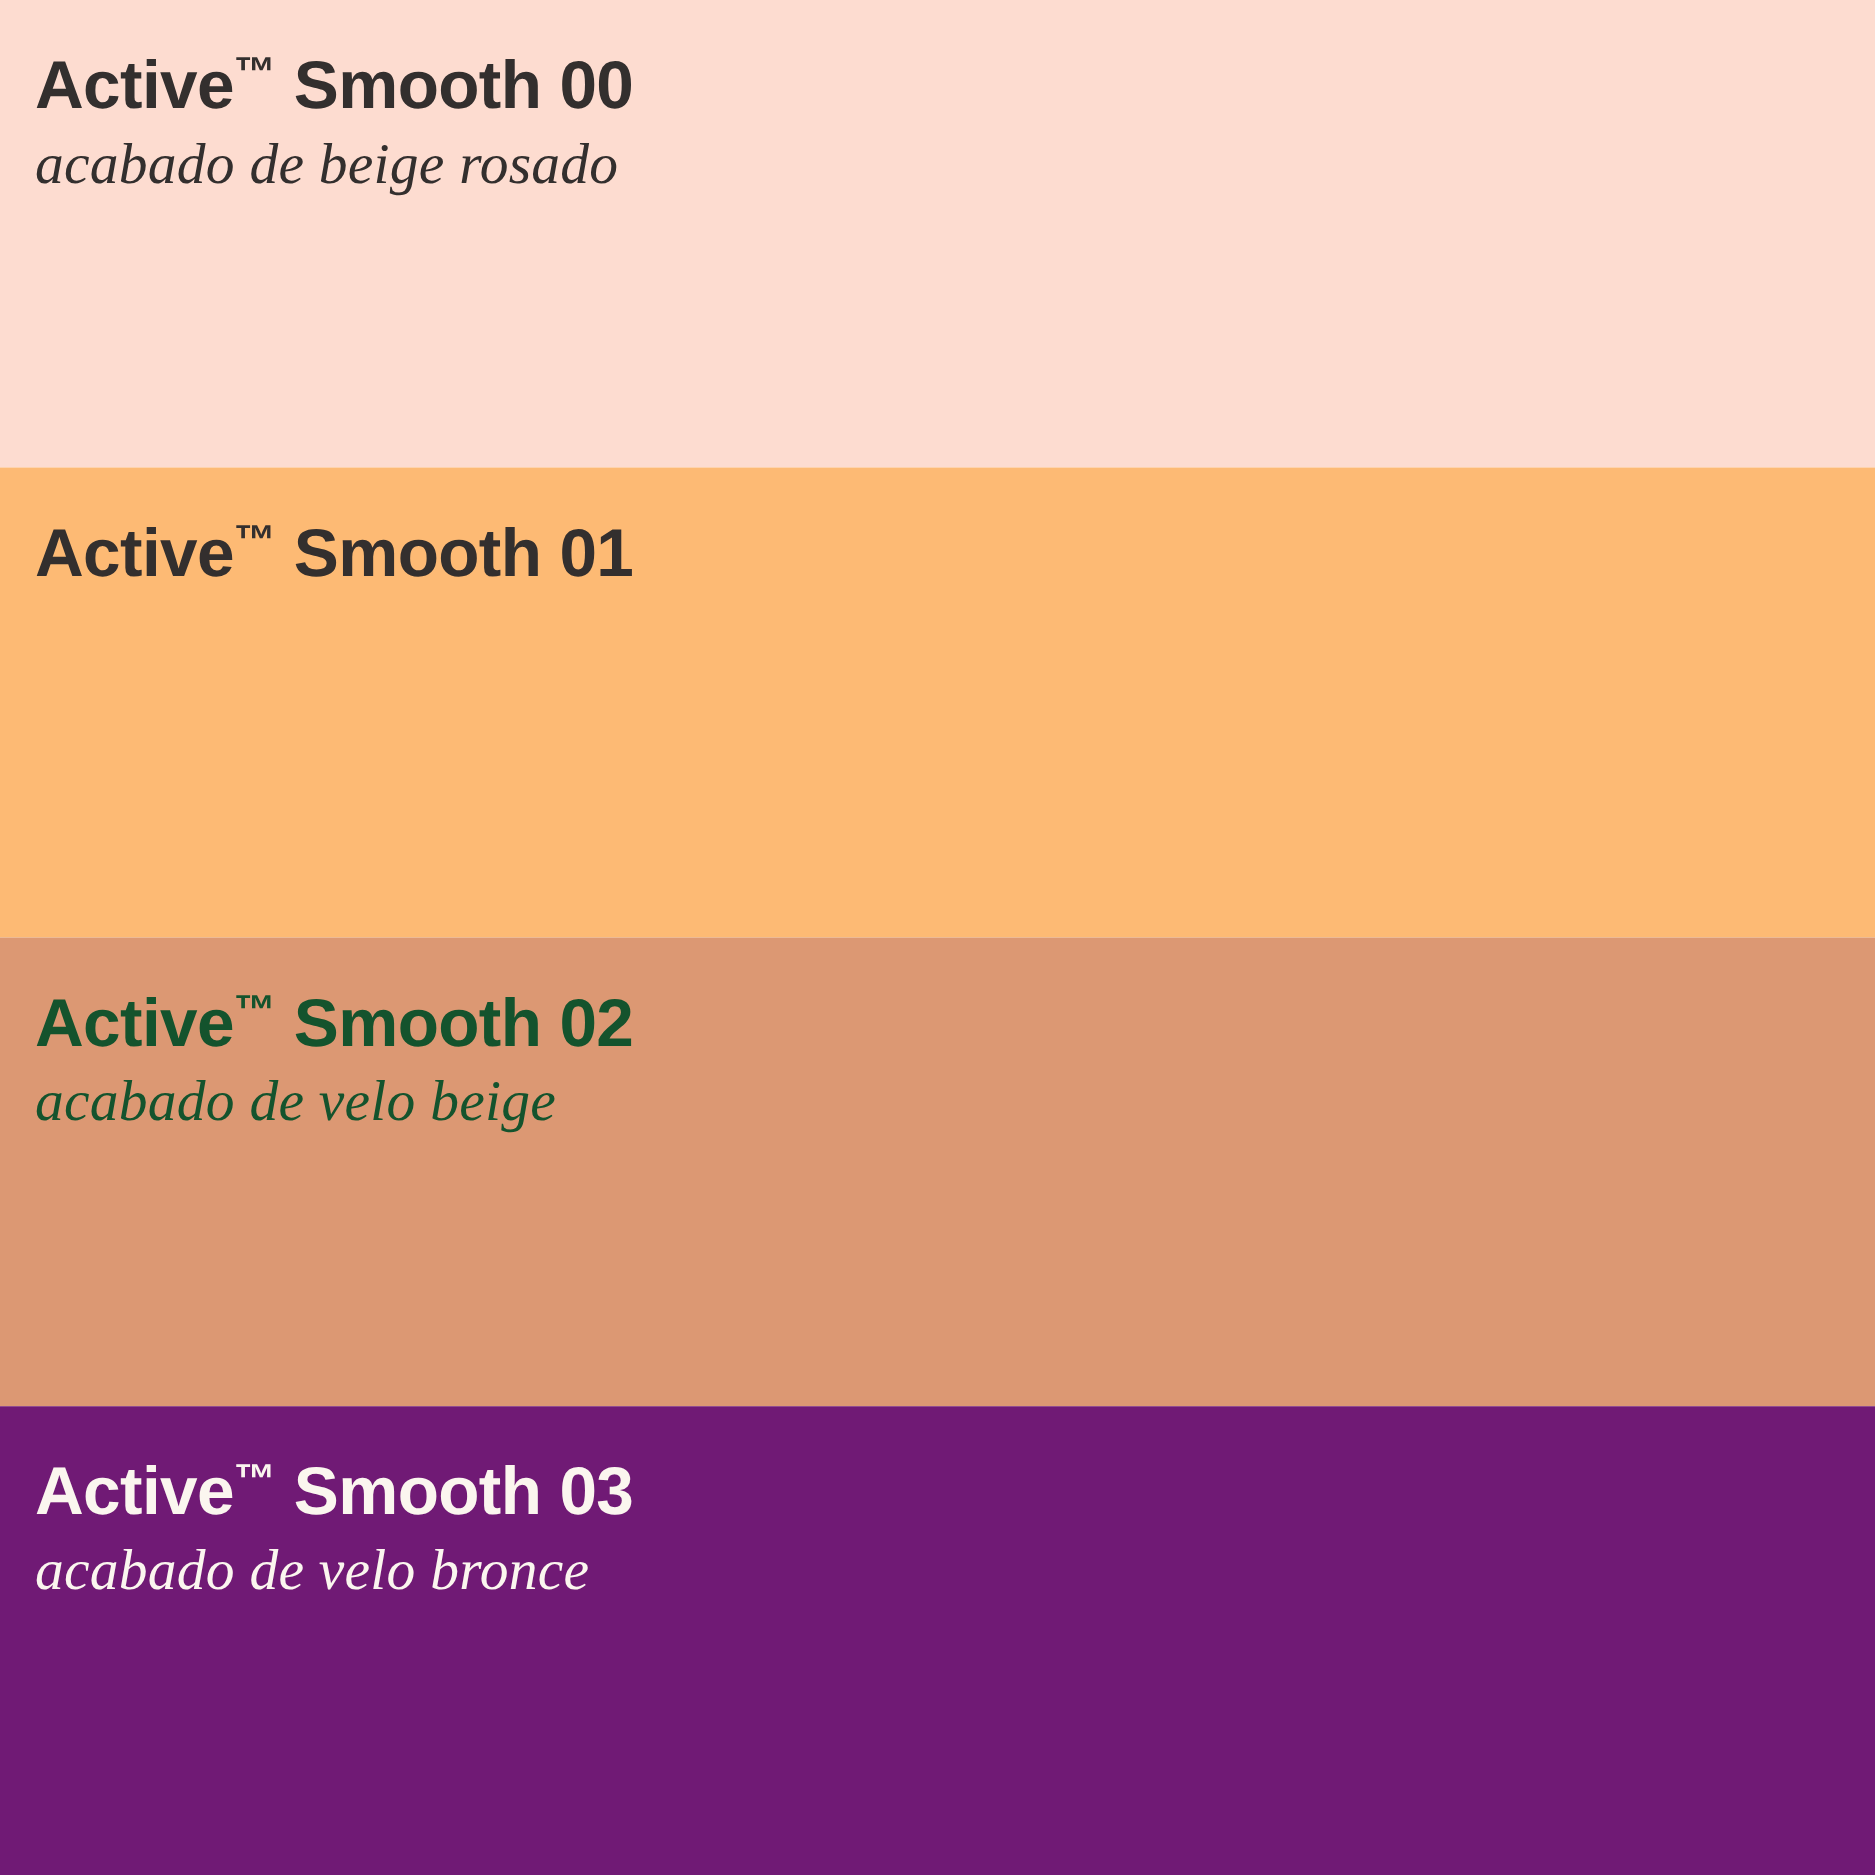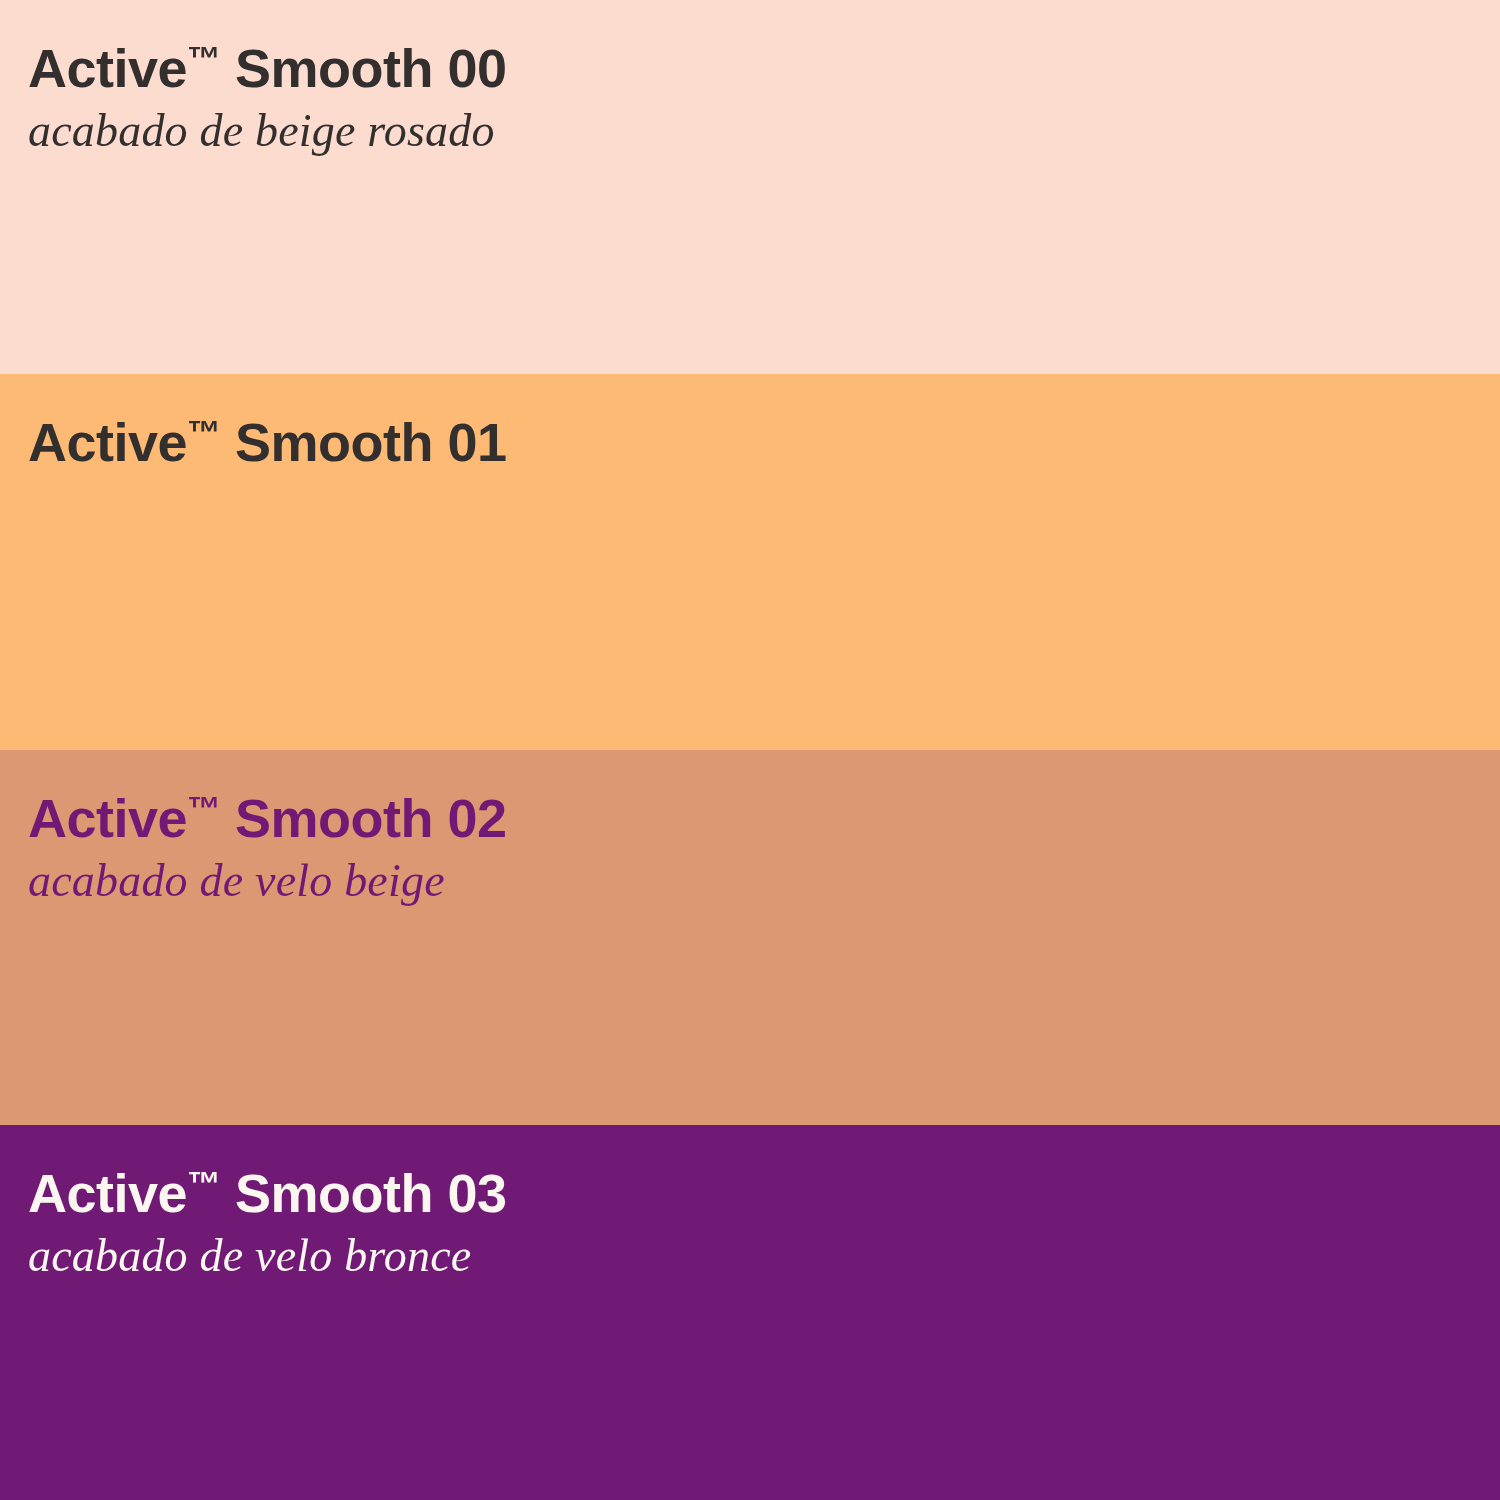--- a/index.html
+++ b/index.html
@@ -85,21 +85,21 @@
   </div>
 
   <div class="swatch-band band-1" style="background-color: #fdba74; color: rgb(51, 47, 46);">
     <div class="band-text-group">
       <div class="shade-name">
         <span>Active</span><span class="tm">™</span> <span>Smooth 01</span>
       </div>
     </div>
   </div>
 
-  <div class="swatch-band band-2" style="background-color: rgb(220, 152, 115); color: #701a75;">
+  <div class="swatch-band band-2" style="background-color: rgb(220, 152, 115); color: #14532d;">
     <div class="band-text-group">
       <div class="shade-name">
         <span>Active</span><span class="tm">™</span> <span>Smooth 02</span>
       </div>
       <div class="shade-finish">acabado de velo beige</div>
     </div>
   </div>
 
   <div class="swatch-band band-3" style="background-color: #701a75; color: rgb(251, 246, 239);">
     <div class="band-text-group">

